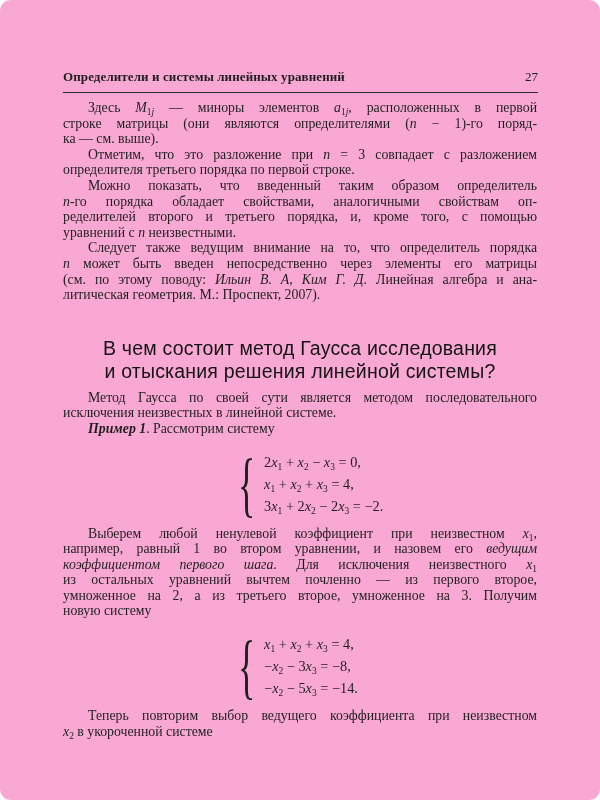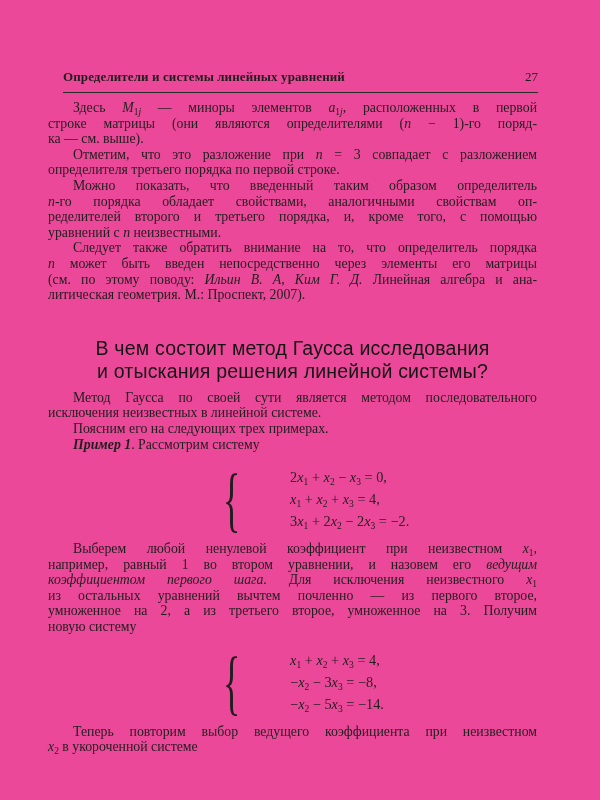--- a/index.html
+++ b/index.html
@@ -1,40 +1,40 @@
 <!DOCTYPE html>
 <html lang="ru"><head>
 <meta charset="utf-8">
 <style>
   html,body{margin:0;padding:0;width:600px;height:800px;overflow:hidden;}
   body{background:#ffffff;font-family:"Liberation Serif","DejaVu Serif",serif;color:#1e1e1e;position:relative;}
-  .sheet{position:absolute;inset:0;background:#ec4899;}
+  .sheet{position:absolute;inset:0;background:#f9a8d4;border-radius:11px;}
 
   .running-header{position:absolute;left:63px;right:62px;top:69px;display:flex;justify-content:space-between;align-items:baseline;border-bottom:1.2px solid #2b2b2b;padding-bottom:7px;}
   .running-title{font-size:13px;font-weight:bold;letter-spacing:0.1px;}
   .page-number{font-size:13px;}
 
-  .page-body{position:absolute;left:48px;right:63px;top:100px;}
+  .page-body{position:absolute;left:63px;right:63px;top:100px;}
 
   .p{margin:0;}
   .ln{font-size:13.8px;line-height:15.6px;white-space:normal;}
   .ln.j{text-align:justify;text-align-last:justify;}
   .ln.first{padding-left:25px;}
   i{font-style:italic;}
   b{font-weight:bold;}
   sub{font-size:9.5px;line-height:0;vertical-align:-2.5px;}
 
   .heading{margin:34px 0 7px 0;text-align:center;font-family:"Liberation Sans","DejaVu Sans",sans-serif;font-weight:400;color:#141414;}
   .heading .h-ln{font-size:19.5px;line-height:23px;letter-spacing:0.2px;}
 
   .eq{display:flex;align-items:center;margin:14px 0 9px 172px;}
   .eq:last-of-type{margin-top:8px;}
   .brace{display:inline-block;font-family:"Liberation Serif",serif;font-size:48px;line-height:66px;font-weight:400;transform:scale(0.75,1.5);transform-origin:center;margin-right:6px;color:#1e1e1e;}
   .eq-lines{display:flex;flex-direction:column;}
-  .eq-ln{font-size:14.3px;line-height:22px;margin-left:41px;}
+  .eq-ln{font-size:14.3px;line-height:22px;}
 </style>
 </head>
 <body>
 
 <div class="sheet">
   <header class="running-header">
     <span class="running-title">Определители и системы линейных уравнений</span>
     <span class="page-number">27</span>
   </header>
   <main class="page-body">
@@ -47,35 +47,32 @@
         <div class="ln first j">Отметим, что это разложение при <i>n</i> = 3 совпадает с разложением</div>
         <div class="ln">определителя третьего порядка по первой строке.</div>
       </div>
       <div class="p">
         <div class="ln first j">Можно показать, что введенный таким образом определитель</div>
         <div class="ln j"><i>n</i>-го порядка обладает свойствами, аналогичными свойствам оп-</div>
         <div class="ln j">ределителей второго и третьего порядка, и, кроме того, с помощью</div>
         <div class="ln">уравнений с <i>n</i> неизвестными.</div>
       </div>
       <div class="p">
-        <div class="ln first j">Следует также обратить внимание на то, что определитель порядка</div>
+        <div class="ln first j">Следует также ведущим внимание на то, что определитель порядка</div>
         <div class="ln j"><i>n</i> может быть введен непосредственно через элементы его матрицы</div>
         <div class="ln j">(см. по этому поводу: <i>Ильин В. А</i>, <i>Ким Г. Д.</i> Линейная алгебра и ана-</div>
         <div class="ln">литическая геометрия. М.: Проспект, 2007).</div>
       </div>
       <div class="heading">
         <div class="h-ln">В чем состоит метод Гаусса исследования</div>
         <div class="h-ln">и отыскания решения линейной системы?</div>
       </div>
       <div class="p">
         <div class="ln first j">Метод Гаусса по своей сути является методом последовательного</div>
         <div class="ln">исключения неизвестных в линейной системе.</div>
-      </div>
-      <div class="p">
-        <div class="ln first">Поясним его на следующих трех примерах.</div>
       </div>
       <div class="p">
         <div class="ln first"><b><i>Пример 1</i></b>. Рассмотрим систему</div>
       </div>
       <div class="eq">
         <span class="brace">{</span>
         <div class="eq-lines">
           <div class="eq-ln">2<i>x</i><sub>1</sub> + <i>x</i><sub>2</sub> − <i>x</i><sub>3</sub> = 0,</div>
           <div class="eq-ln"><i>x</i><sub>1</sub> + <i>x</i><sub>2</sub> + <i>x</i><sub>3</sub> = 4,</div>
           <div class="eq-ln">3<i>x</i><sub>1</sub> + 2<i>x</i><sub>2</sub> − 2<i>x</i><sub>3</sub> = −2.</div>

